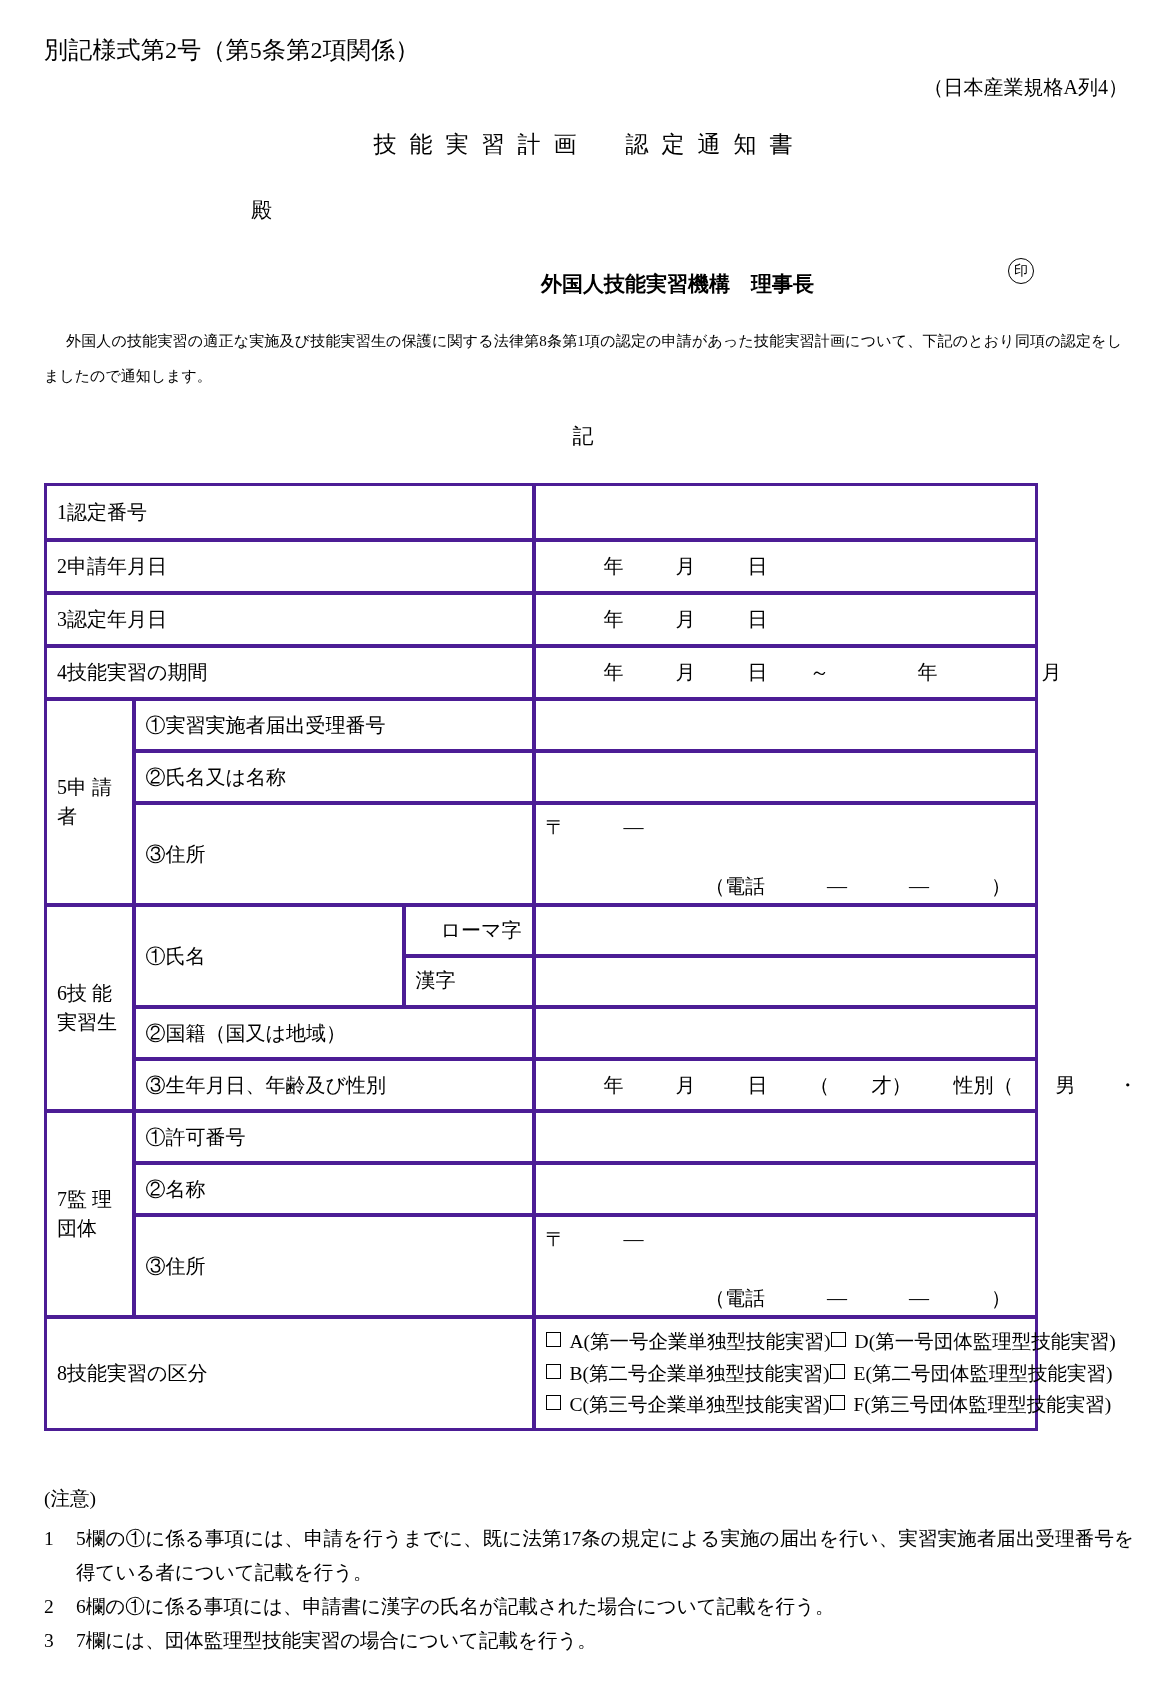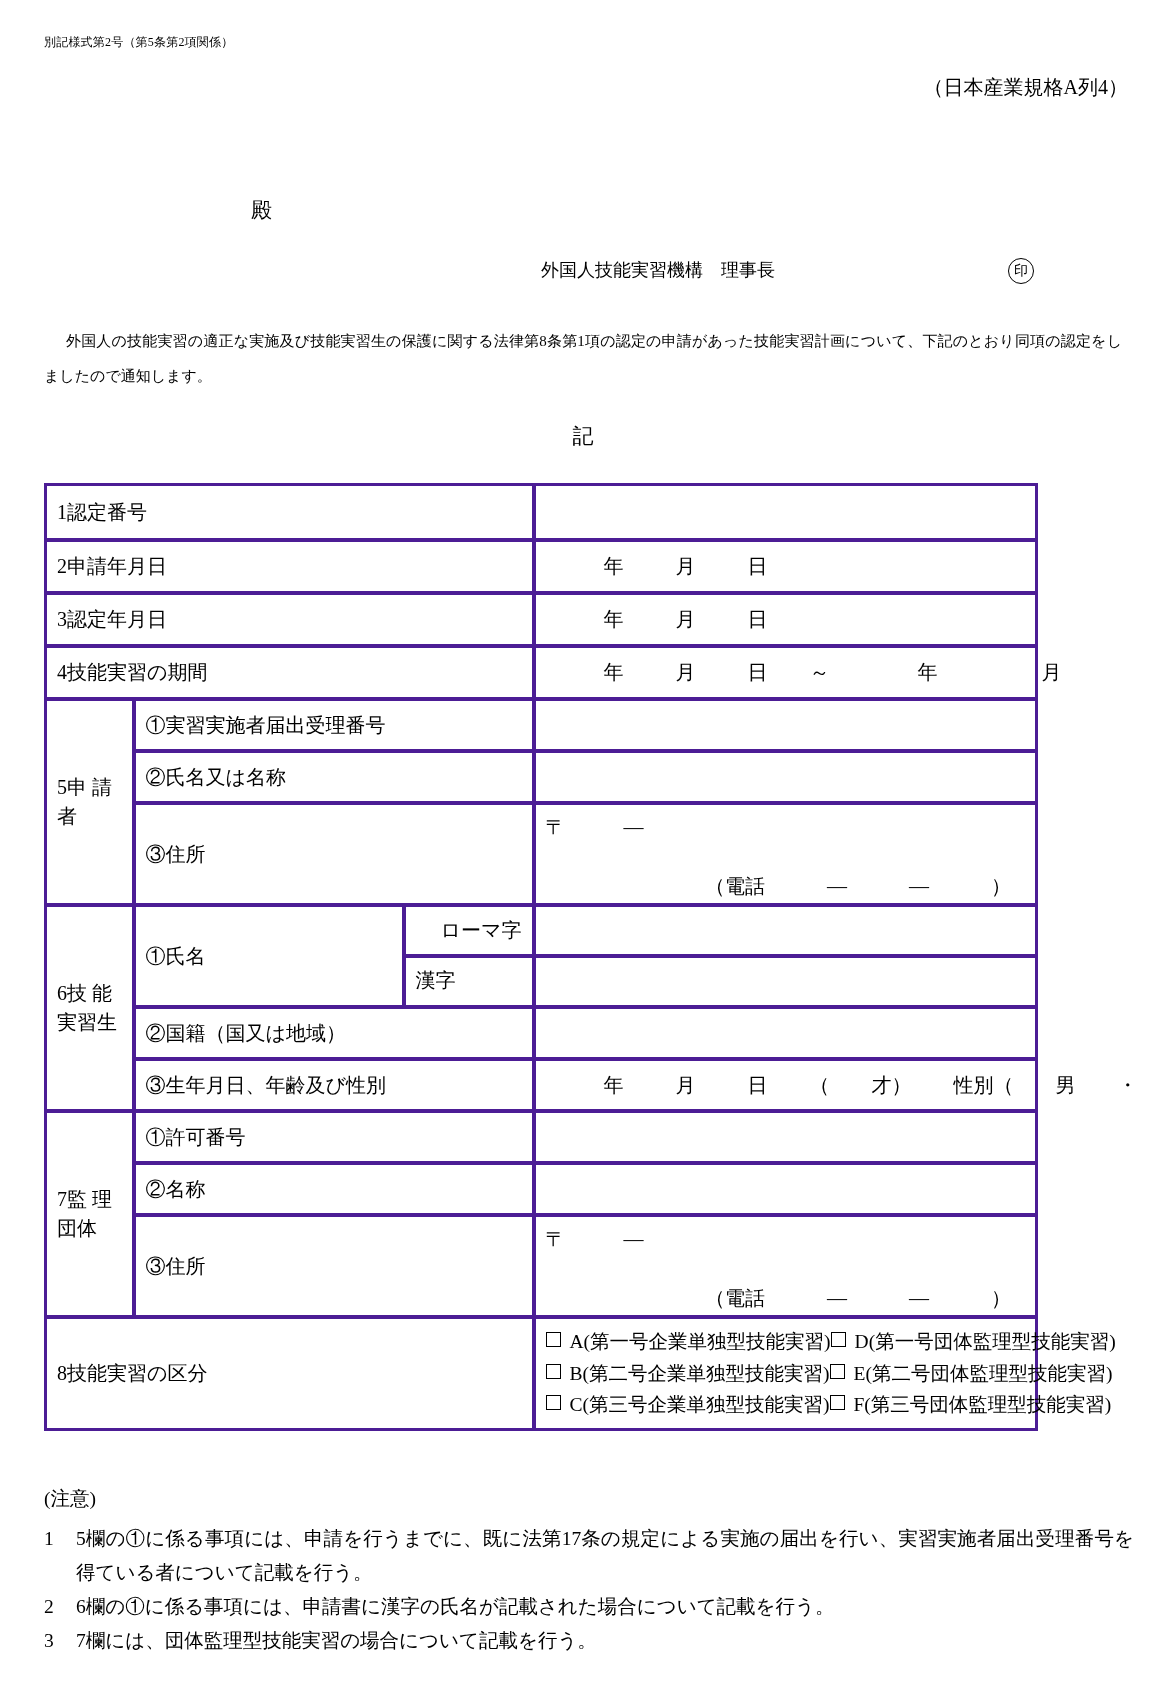--- a/index.html
+++ b/index.html
@@ -23,21 +23,21 @@
     height: 1694px;
     box-sizing: border-box;
     padding: 0;
   }
 
   
   .form-no {
     position: absolute;
     left: 44px;
     top: 34px;
-    font-size: 12px;
+    font-size: 24px;
     letter-spacing: 0.2px;
     white-space: nowrap;
   }
   .jis-note {
     position: absolute;
     right: 38px;
     top: 74px;
     font-size: 20px;
     white-space: nowrap;
   }
@@ -61,23 +61,24 @@
   .issuer-row {
     position: absolute;
     left: 0;
     right: 0;
     top: 258px;
     height: 30px;
   }
   .issuer-name {
     position: absolute;
     left: 541px;
-    top: 0;
-    font-size: 18px;
-    white-space: nowrap;
+    top: 12px;
+    font-size: 21px;
+    white-space: nowrap;
+    font-weight: bold;
   }
   .seal-mark {
     position: absolute;
     left: 1008px;
     top: 0px;
     width: 24px;
     height: 24px;
     border: 1.4px solid #000;
     border-radius: 50%;
     font-size: 14px;
@@ -203,20 +204,21 @@
     text-align: justify;
   }
 </style>
 </head>
 <body>
 
 <div class="page">
 
   <div class="form-no">別記様式第2号（第5条第2項関係）</div>
   <div class="jis-note">（日本産業規格A列4）</div>
+  <div class="doc-title">技能実習計画　認定通知書</div>
   <div class="addressee">殿</div>
 
   <div class="issuer-row">
     <span class="issuer-name">外国人技能実習機構　理事長</span>
     <span class="seal-mark">印</span>
   </div>
 
   <div class="body-para">外国人の技能実習の適正な実施及び技能実習生の保護に関する法律第8条第1項の認定の申請があった技能実習計画について、下記のとおり同項の認定をしましたので通知します。</div>
   <div class="ki-mark">記</div>
 

